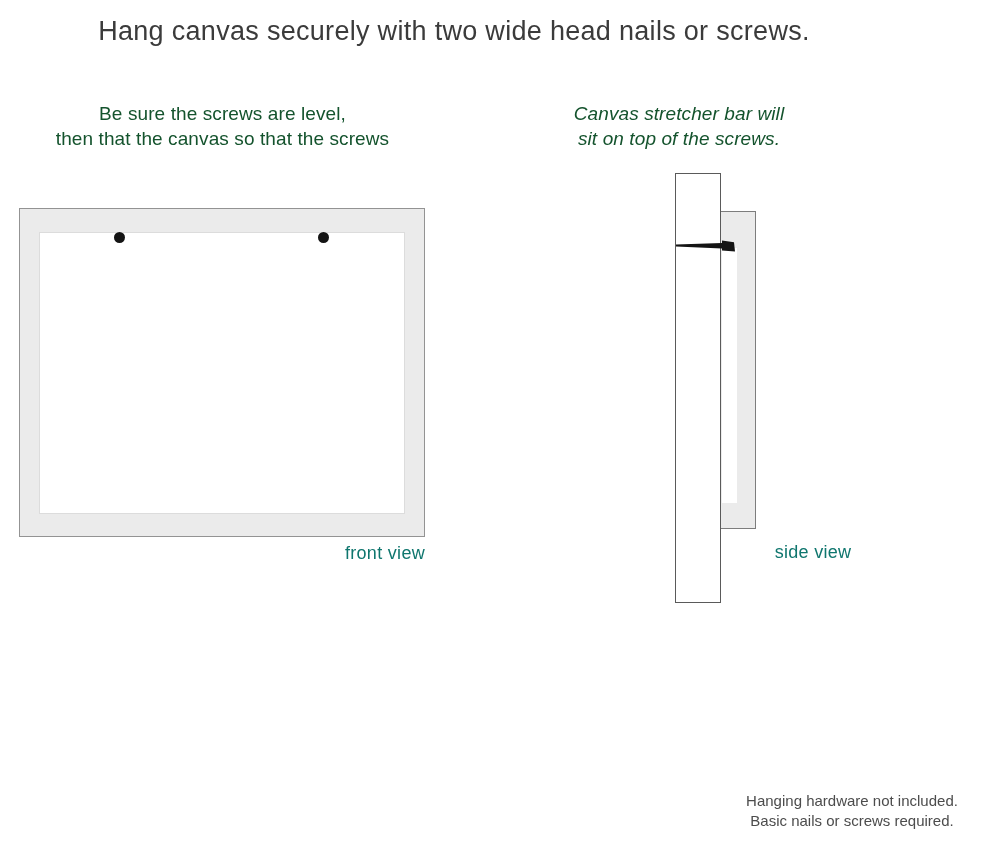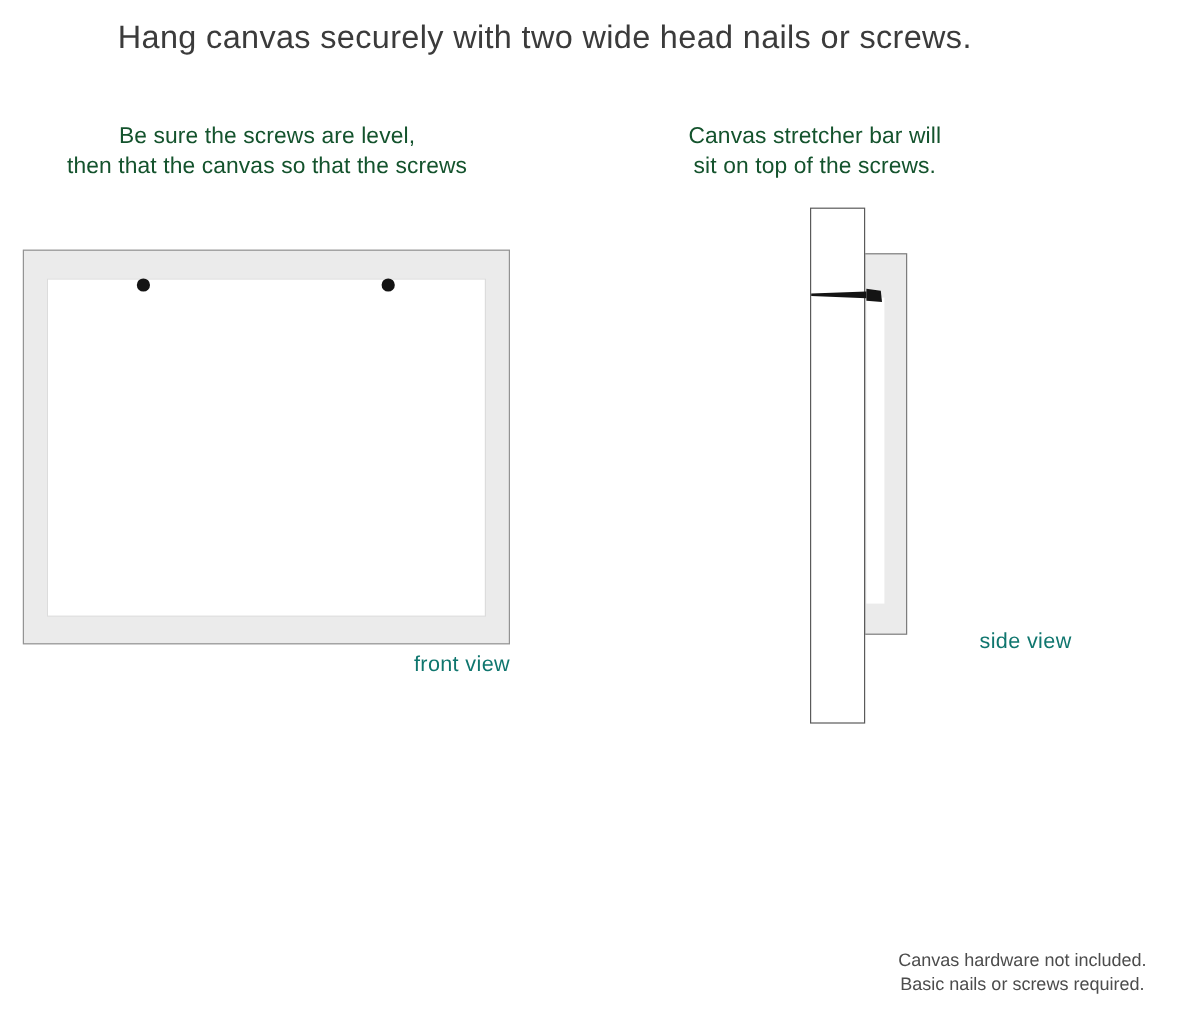--- a/index.html
+++ b/index.html
@@ -33,21 +33,21 @@
     margin-top:16px;
   }
   .instruction{
     font-size:19px;
     line-height:25px;
     text-align:center;
     color:#14532d;
     letter-spacing:0.1px;
   }
   .instr-left{ left:20px; top:101px; width:405px; }
-  .instr-right{ left:559px; top:101px; width:240px; }
+  .instr-right{ left:559px; top:101px; width:240px;font-style:italic; }
 
   
   .front-frame{
     left:19px; top:208px; width:406px; height:329px;
     background:var(--canvas-gray);
     border:1px solid var(--frame-border);
     box-sizing:border-box;
   }
   .front-inner{
     left:39px; top:232px; width:366px; height:282px;
@@ -61,21 +61,21 @@
   }
   .dot-left{ left:114px; top:232px; }
   .dot-right{ left:318px; top:232px; }
 
   .view-label{
     font-size:18px;
     color:#0f766e;
     letter-spacing:0.3px;
   }
   .front-label{ left:225px; top:543px; width:200px; text-align:right; }
-  .side-label{ left:733px; top:524px; width:160px; text-align:right; }
+  .side-label{ left:733px; top:542px; width:160px; text-align:center; }
 
   
   .side-canvas{
     left:720px; top:211px; width:36px; height:318px;
     background:var(--canvas-gray);
     border:1px solid var(--side-border);
     box-sizing:border-box;
     z-index:1;
   }
   .side-canvas-inner{
@@ -126,15 +126,15 @@
 <div class="abs side-canvas"></div>
 <div class="abs side-canvas-inner"></div>
 <div class="abs wall-bar"></div>
 <svg class="abs nail" viewBox="0 0 64 20" xmlns="http://www.w3.org/2000/svg">
   <polygon points="2,8.6 48,6.9 48,12.6 2,10.6" fill="var(--nail-black)"></polygon>
   <polygon points="48,4.6 60,6.2 61,15.6 48,14.6" fill="var(--nail-black)"></polygon>
 </svg>
 <div class="abs view-label side-label">side view</div>
 
 <div class="abs footnote">
-  <div>Canvas hardware not included.</div>
+  <div>Hanging hardware not included.</div>
   <div>Basic nails or screws required.</div>
 </div>
 
 </body></html>

